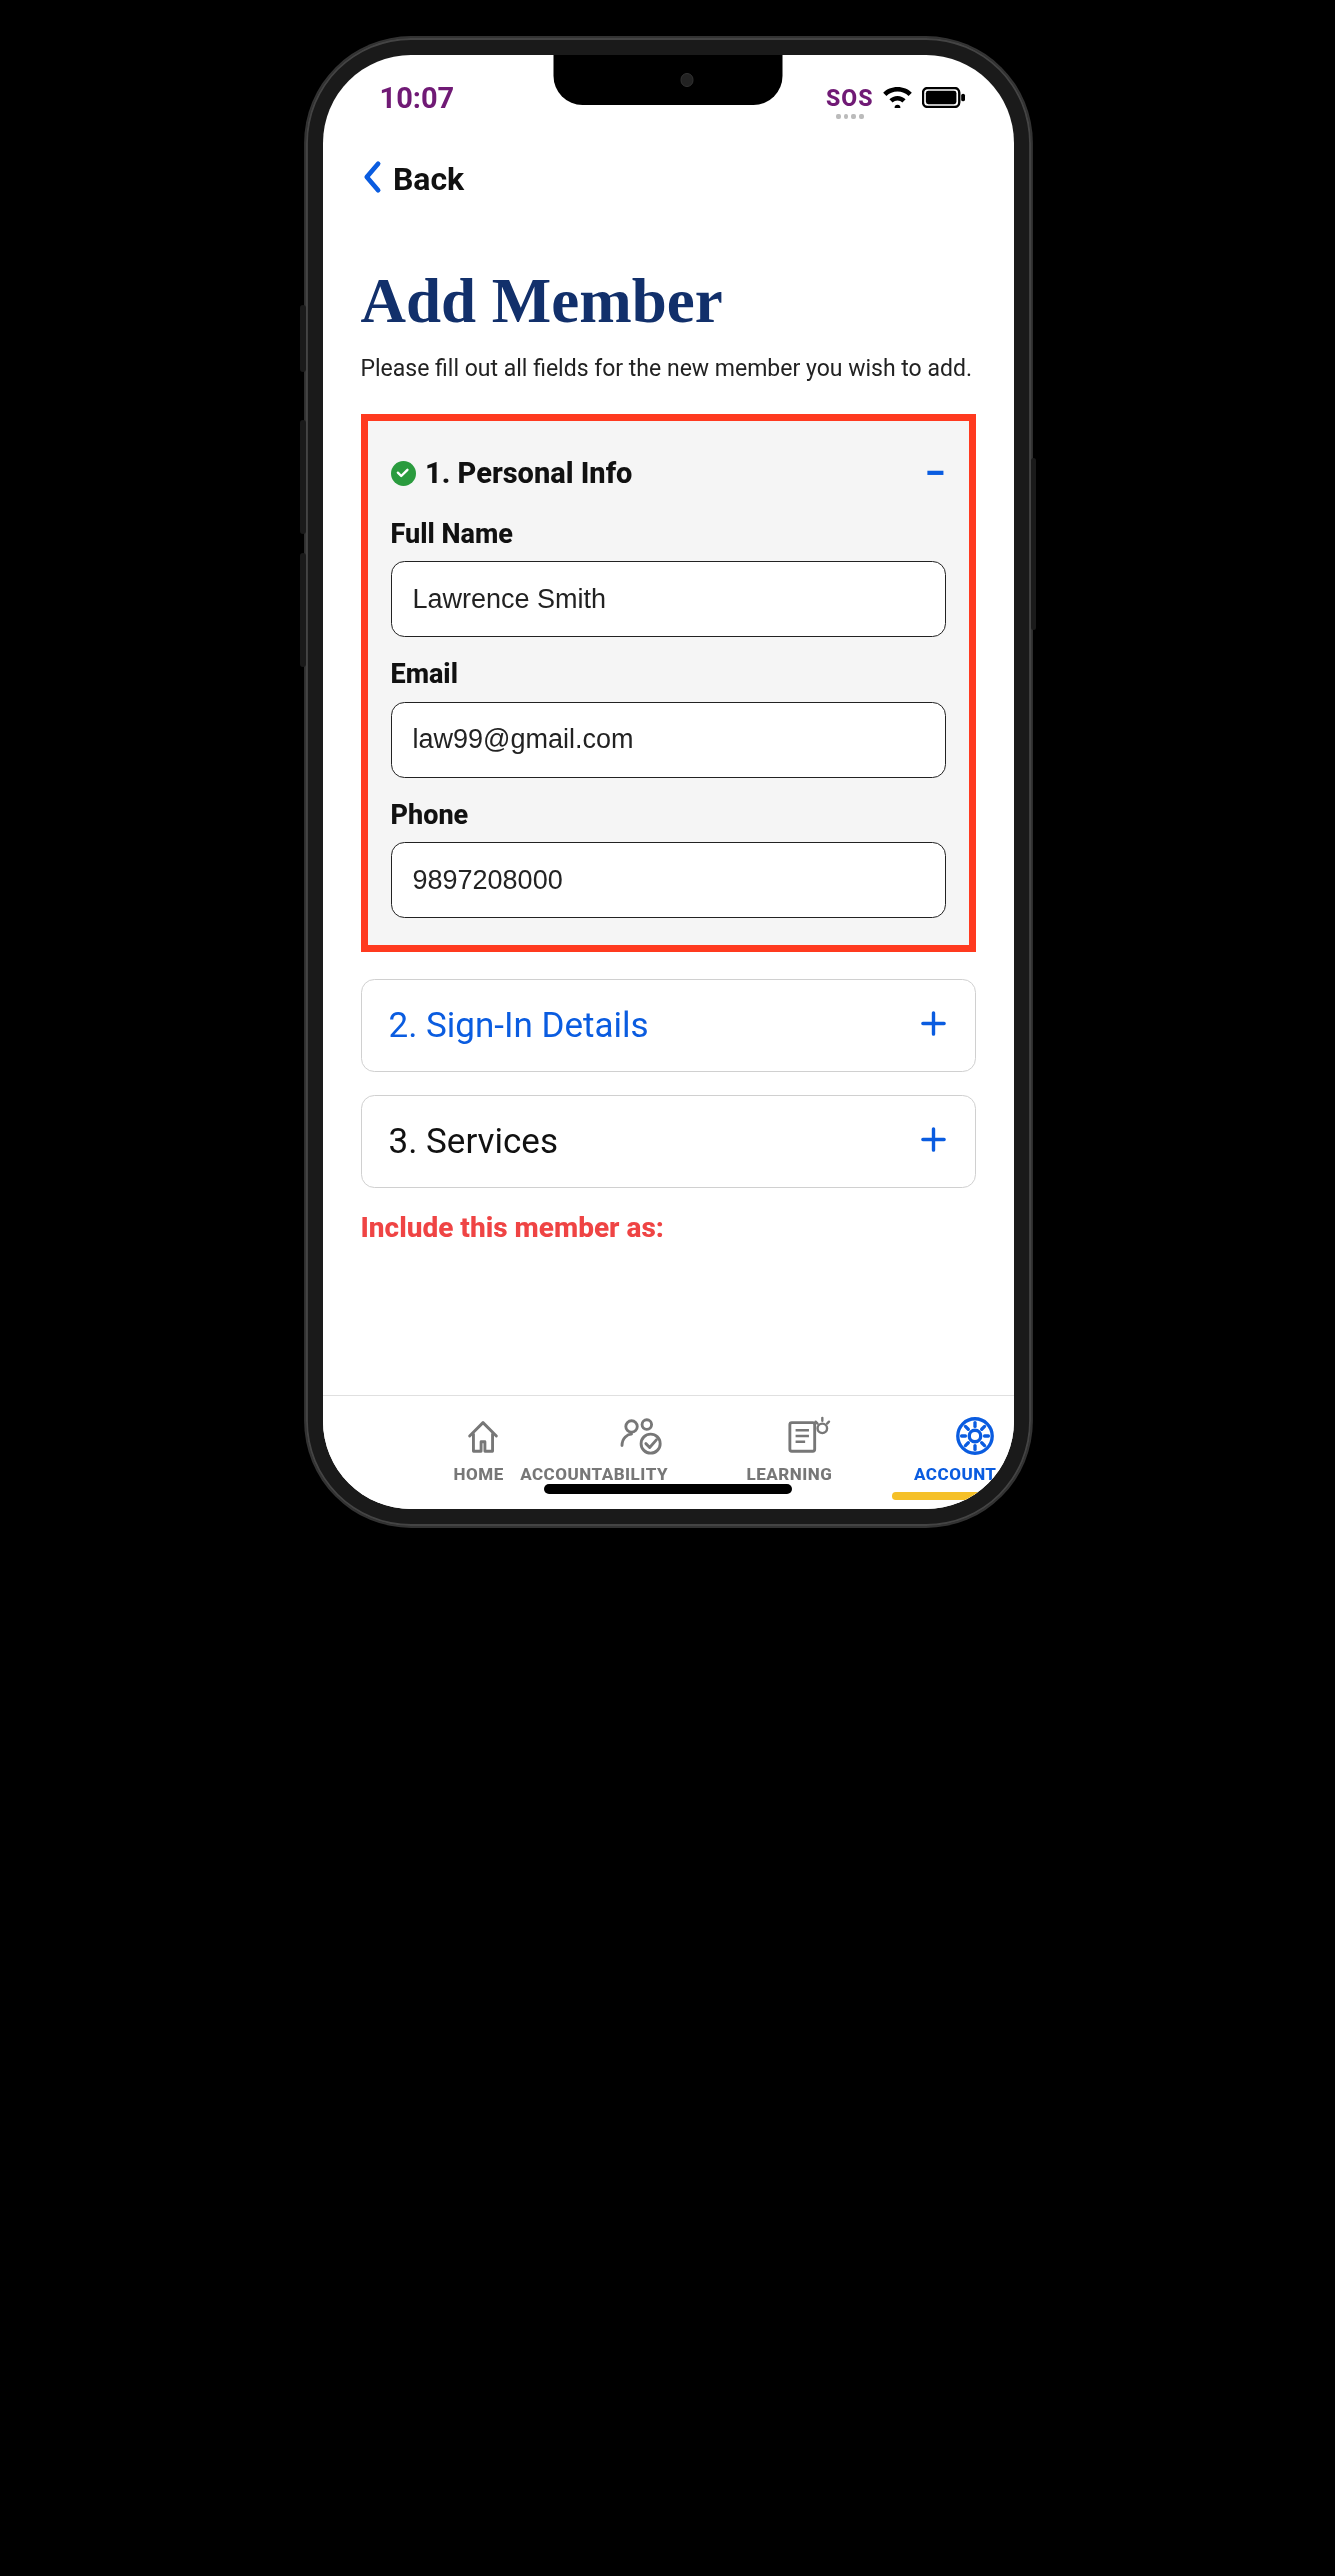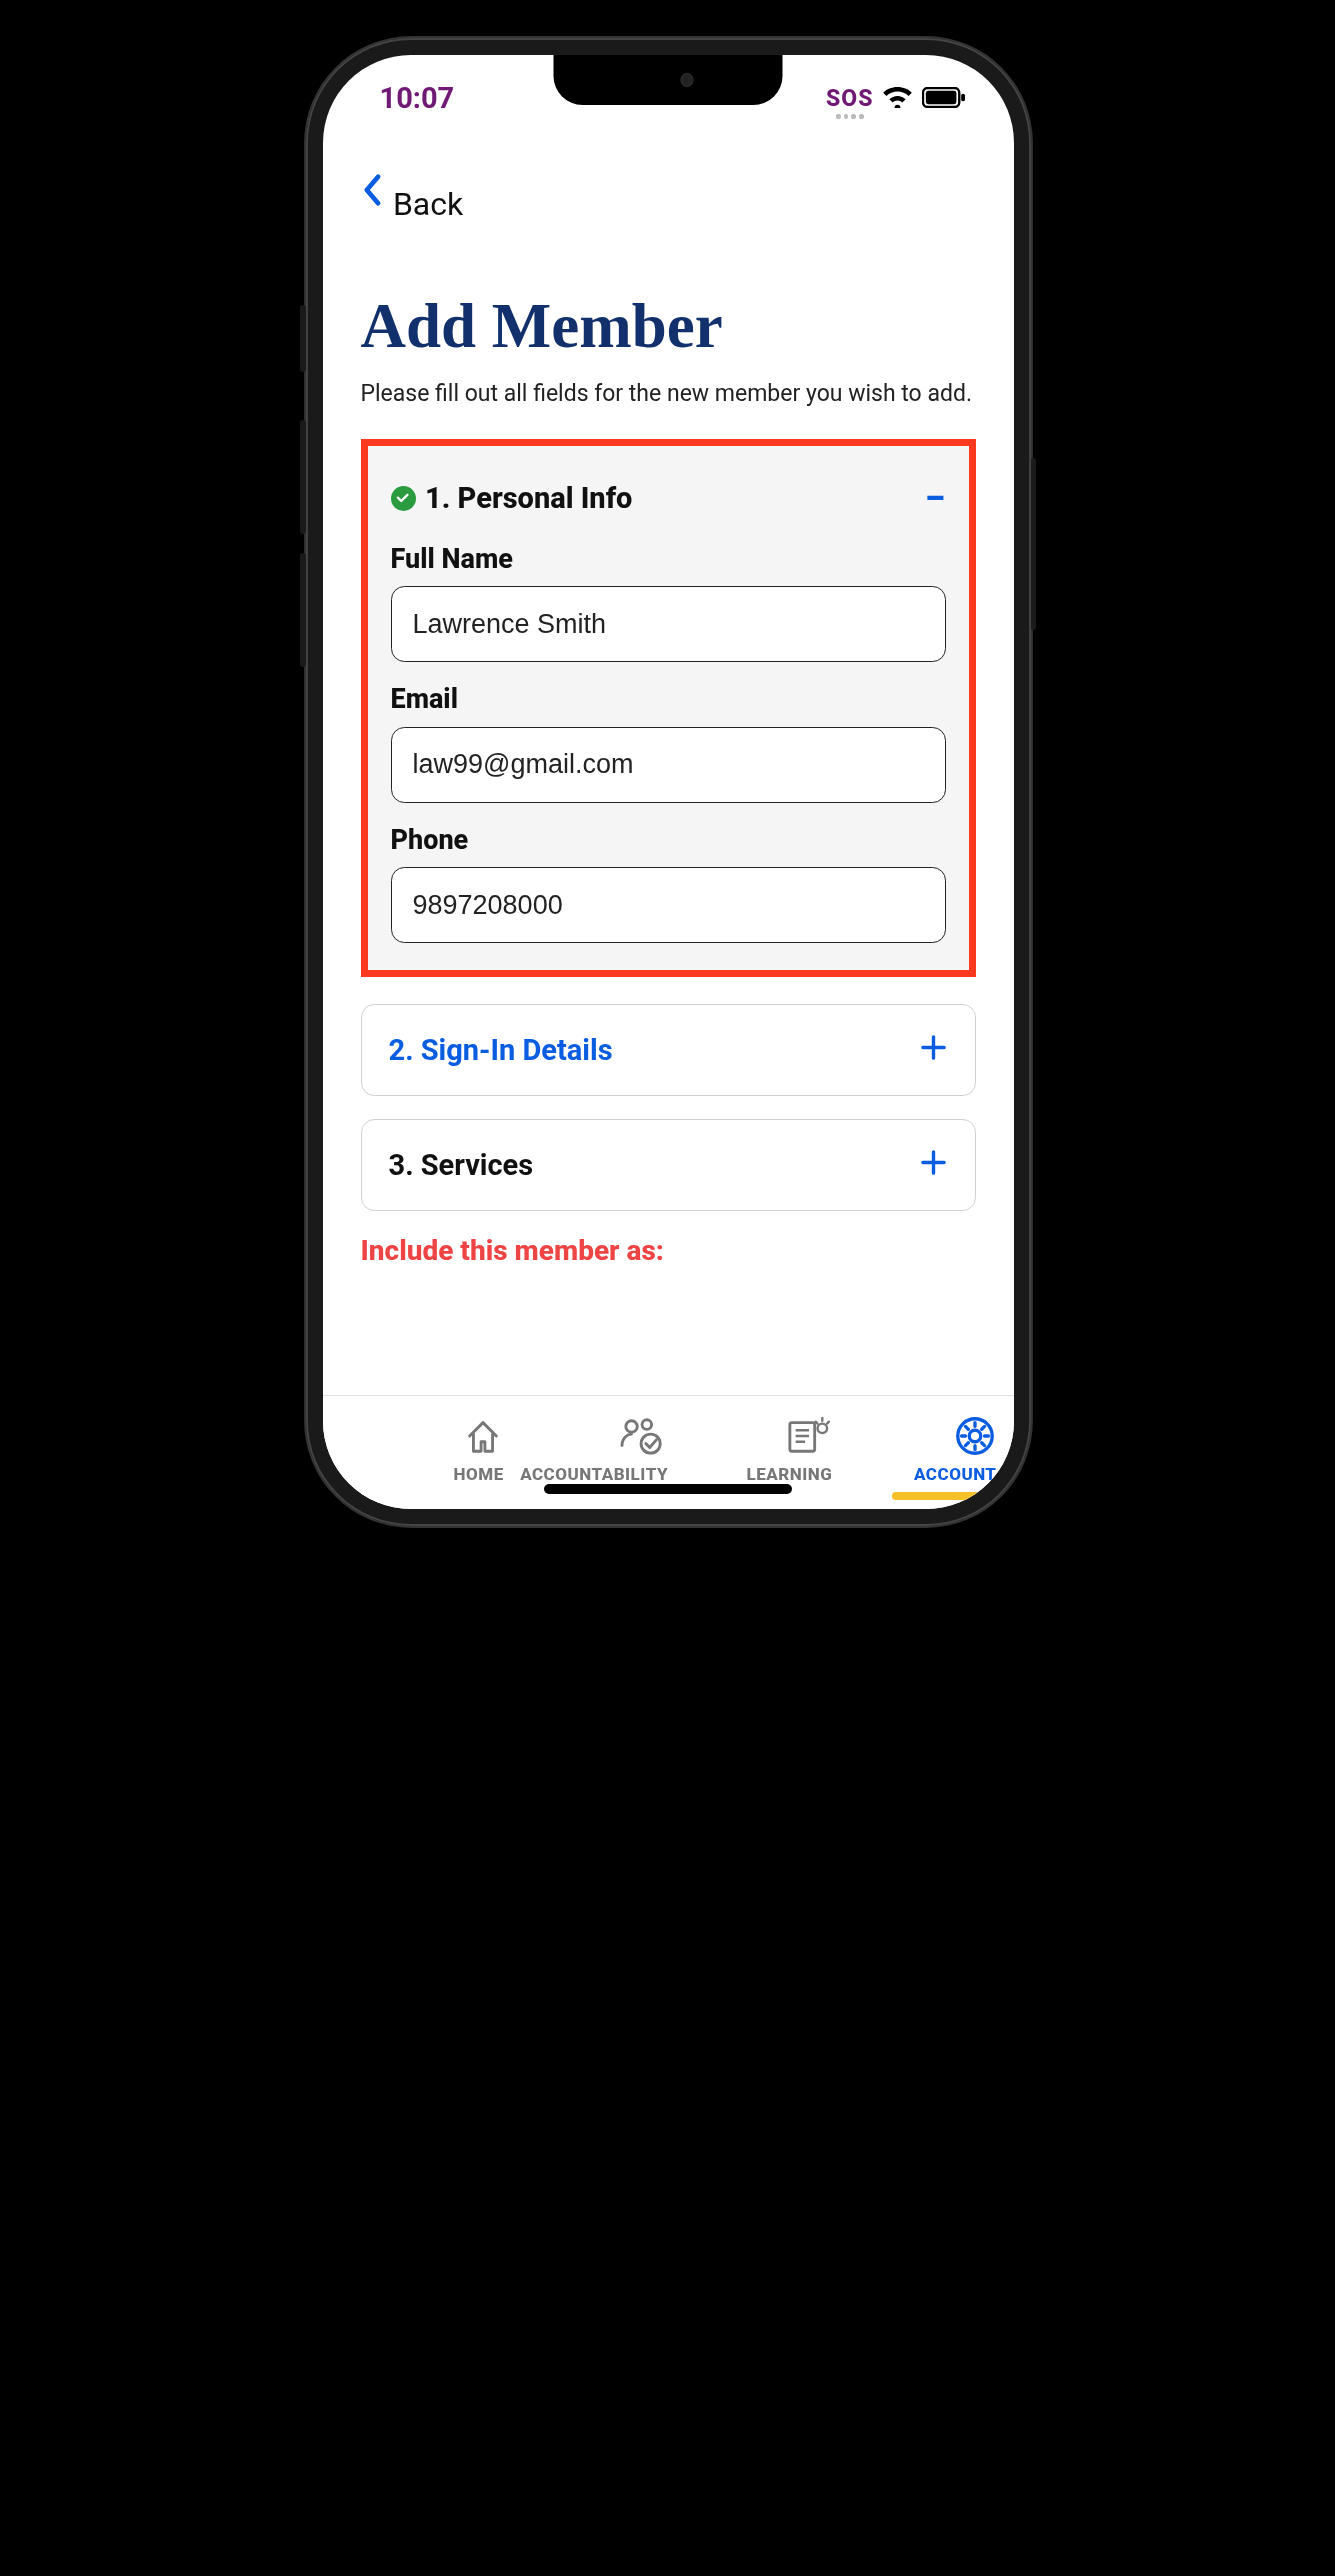--- a/index.html
+++ b/index.html
@@ -87,21 +87,21 @@
     padding: 0 38px;
     overflow: hidden;
   }
   .back-row {
     display: flex;
     align-items: center;
     gap: 11.4px;
     padding: 19px 0 38px 0;
     cursor: pointer;
   }
-  .back-label { font-size: 32px; font-weight: 400; color: #111; margin-top: 25px; }
+  .back-label { font-size: 32px; font-weight: 700; color: #111; }
   .page-title {
     font-family: Georgia, 'Times New Roman', serif;
     font-size: 63px;
     font-weight: 800;
     color: #12306b;
     margin-top: 29px;
     margin-bottom: 17px;
   }
   .page-sub {
     font-size: 23px;
@@ -143,21 +143,21 @@
   .collapsed-section {
     border: 1.9px solid #d0d0d0;
     border-radius: 13.4px;
     padding: 25px 27px;
     display: flex;
     justify-content: space-between;
     align-items: center;
     margin-bottom: 23px;
     cursor: pointer;
   }
-  .collapsed-title { font-size: 29px; font-weight: 700; }
+  .collapsed-title { font-size: 35px; font-weight: 400; }
   .collapsed-title.blue { color: #0a5ce0; }
   .collapsed-title.black { color: #111; }
   .plus-icon { color: #0a5ce0; font-size: 34px; font-weight: 400; }
   .include-label {
     font-size: 28px; font-weight: 800; color: #ef4444;
     margin-top: 11.4px;
   }
   .bottom-nav {
     border-top: 1px solid #e0e0e0;
     background: #fff;

